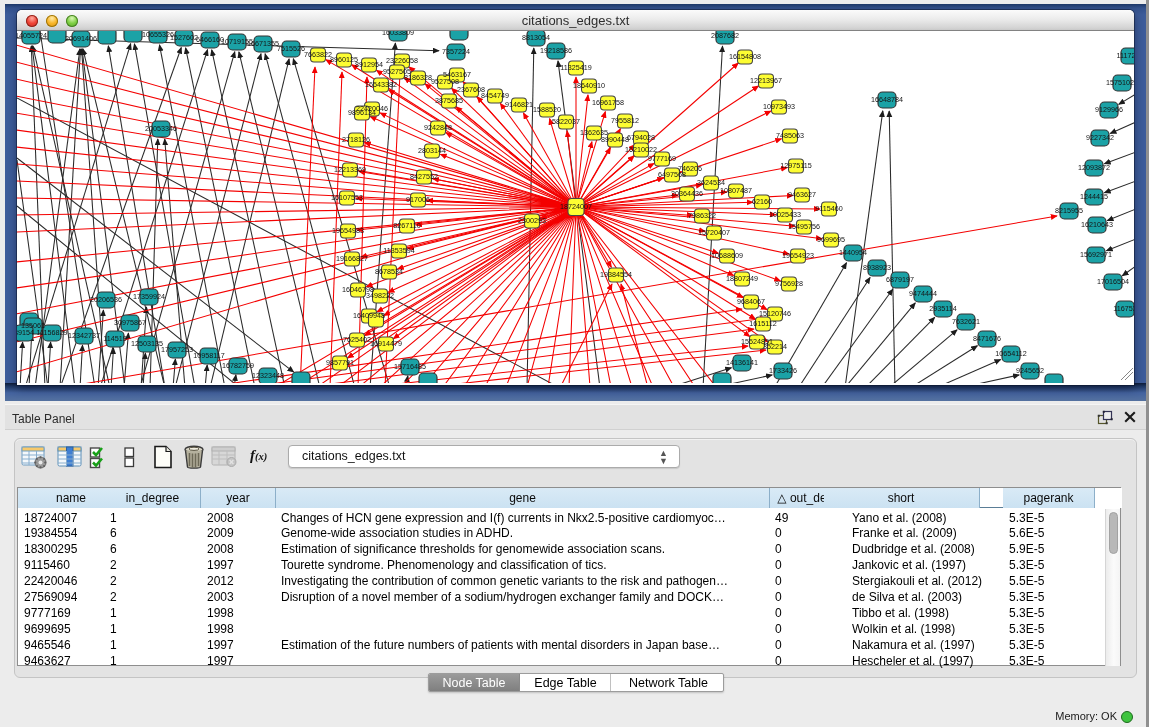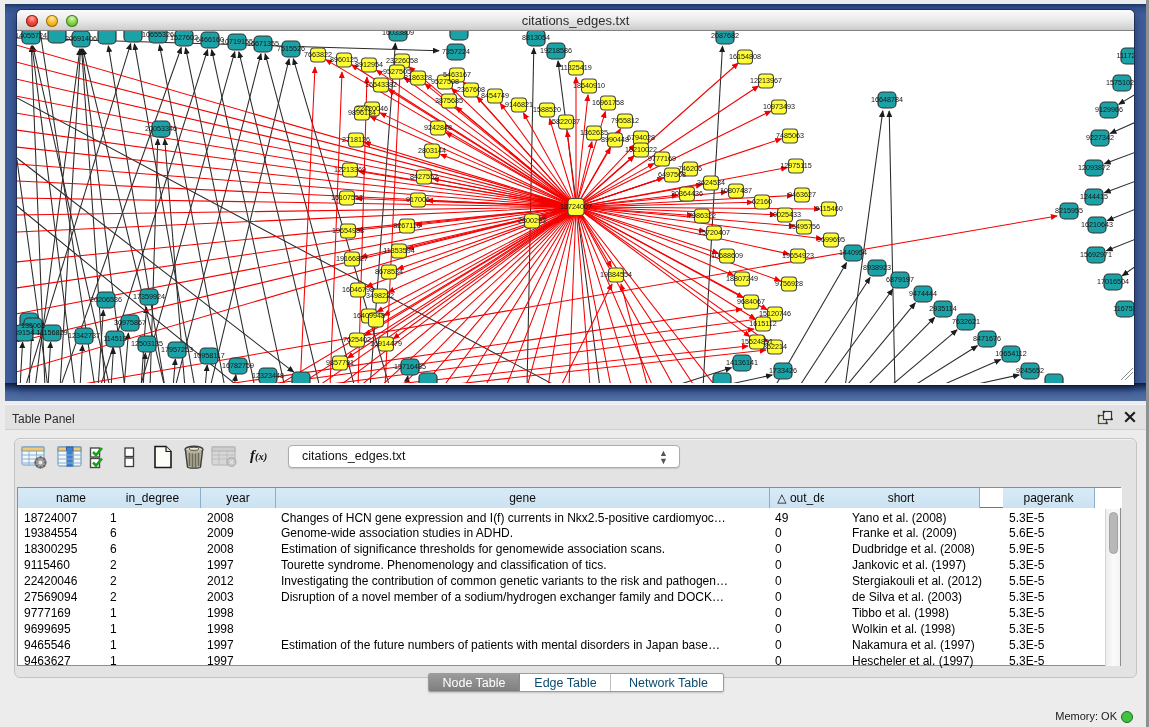--- a/index.html
+++ b/index.html
@@ -48,21 +48,21 @@
   border-right:1px solid #8cafc9; font-size:12px; color:#0a0a0a; text-align:center; line-height:20px; }
 #hdrrow { position:absolute; left:0; top:0; width:100%; height:20px; border-bottom:1px solid #5a7d96; background:#fff; }
 .row { position:absolute; left:0; width:100%; height:16px; font-size:12px; color:#000; }
 .c { position:absolute; top:0; height:16px; line-height:16px; white-space:nowrap; overflow:hidden; }
 #vscroll { position:absolute; right:0; top:21px; width:15px; height:157px; background:linear-gradient(90deg,#ececec 0,#fbfbfb 55%,#f4f4f4 100%); border-left:1px solid #d5d5d5; }
 #vthumb { position:absolute; right:2.5px; top:3px; width:9px; height:42px; background:#b8b8b8; border-radius:5px; border:1px solid #a2a2a2; }
 
 
 #tabs { left:428px; top:673px; width:296px; height:19px; background:#fff;
   border:1px solid #9c9c9c; border-radius:2px; box-shadow:0 1px 2px rgba(0,0,0,.18); overflow:hidden;padding-left:48px; }
-#tabs .seg { position:absolute; top:0; height:100%; font-size:12.5px; text-align:center; line-height:18px; color:#0c4a6e; }
+#tabs .seg { position:absolute; top:0; height:100%; font-size:12.5px; text-align:center; line-height:18px; color:#000000; }
 #seg1 { left:0; width:91px; background:linear-gradient(180deg,#9b9b9b 0,#7f7f7f 100%); color:#fff !important; border-right:1px solid #888; }
 #seg2 { left:92px; width:90px; border-right:1px solid #c0c0c0; }
 #seg3 { left:183px; width:113px; }
 
 #membar { left:1000px; top:710px; width:117px; height:18px; font-size:11px; color:#1a1a1a; text-align:right; }
 #memdot { position:absolute; left:121px; top:0.5px; width:12px; height:12px; border-radius:50%; background:#3fc43f; border:1.5px solid #1e6a1e; }
 </style>
 </head>
 <body>
   <div class="abs" id="frame">

